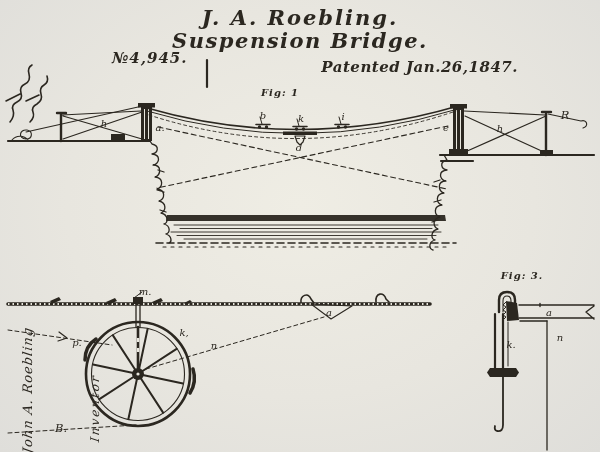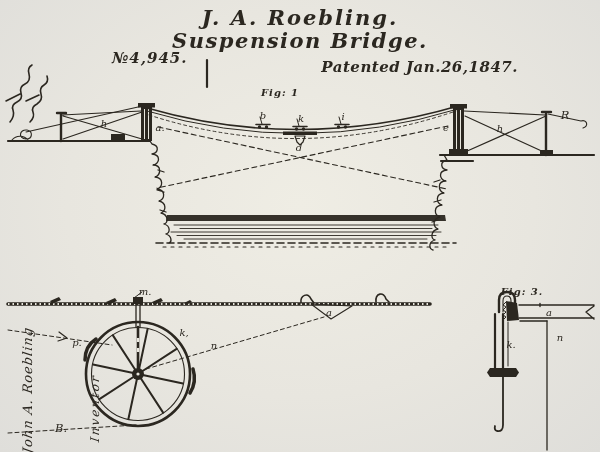--- a/index.html
+++ b/index.html
@@ -10,21 +10,21 @@
     color:#2b2720;
   }
   .t{position:absolute;white-space:nowrap;}
   .title1{left:0;right:0;top:5px;text-align:center;font-size:21px;font-style:italic;font-weight:bold;letter-spacing:2px;}
   .title2{left:0;right:0;top:28px;text-align:center;font-size:21px;font-style:italic;font-weight:bold;letter-spacing:1.5px;}
   .patnum{left:112px;top:49px;font-size:15px;font-style:italic;font-weight:bold;letter-spacing:1px;}
   .patdate{right:82px;top:58px;font-size:15px;font-style:italic;font-weight:bold;letter-spacing:.5px;}
   .figcap{font-size:10px;font-style:italic;font-weight:bold;letter-spacing:1px;}
   .figcap1{left:240px;top:87px;width:80px;text-align:center;}
   .figcap2{left:142px;top:262px;width:80px;text-align:center;}
-  .figcap3{left:486px;top:286px;width:72px;text-align:center;}
+  .figcap3{left:486px;top:270px;width:72px;text-align:center;}
   .vtext{position:absolute;transform-origin:0 0;transform:rotate(-90deg) skewX(-8deg);font-style:italic;}
   .sig{left:20px;top:452px;width:132px;font-size:13px;letter-spacing:1px;}
   .role{left:88px;top:441px;width:94px;font-size:12px;letter-spacing:2px;}
   svg{position:absolute;left:0;top:0;}
   .ink{stroke:#2b2720;fill:none;stroke-linecap:round;stroke-linejoin:round;}
   .fillink{fill:#2b2720;stroke:none;}
   .paperline{stroke:#e9e7de;fill:none;}
   text.plbl{font-family:"DejaVu Serif","Liberation Serif",serif;font-style:italic;font-size:10px;fill:#2b2720;text-anchor:middle;}
   text.plbl-lg{font-size:11.5px;}
 </style>

